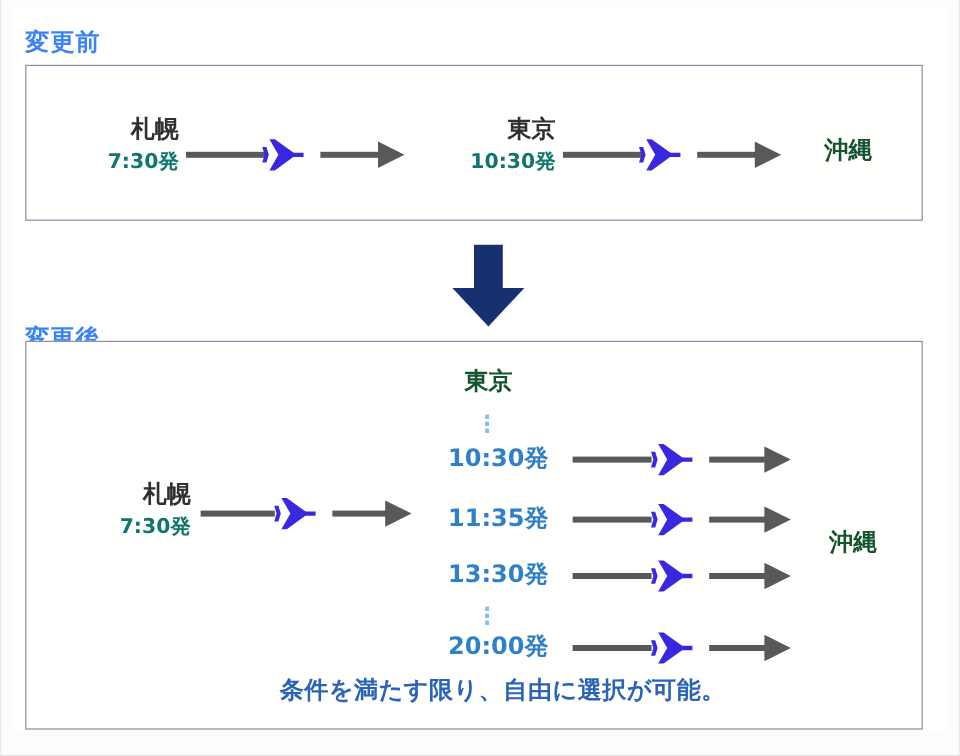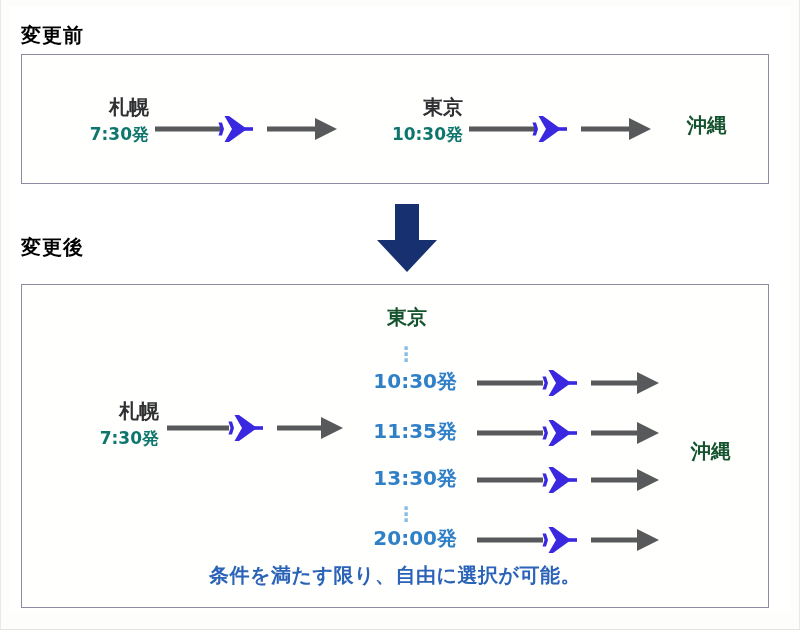--- a/index.html
+++ b/index.html
@@ -22,26 +22,26 @@
     position:absolute;
     left:8px;top:6px;right:8px;bottom:18px;
     background:#ffffff;
   }
 
   
   .sec-head{
     position:absolute;
     font-size:20px;
     font-weight:700;
-    color:#000000;
+    color:#3b82f6;
     letter-spacing:1px;
     white-space:nowrap;
   }
   #head-before{left:12px;top:16px;}
-  #head-after {left:12px;top:228px;text-align:right;}
+  #head-after {left:12px;top:262px;text-align:right;}
 
   
   .panel{
     position:absolute;
     box-sizing:border-box;
     border:1.5px solid #8d8aa6;
     background:#fffffe;
   }
   #panel-before{left:12px;top:48px;width:748px;height:130px;}
   #panel-after {left:12px;top:278px;width:748px;height:324px;}
@@ -97,20 +97,21 @@
   .dots span{display:block;}
 
   .caption{
     position:absolute;
     font-size:20px;
     font-weight:700;
     color:#2a63b8;
     text-align:center;
     letter-spacing:0.5px;
     white-space:nowrap;
+    padding-left:24px;
   }
 
   
   .seg{position:absolute;height:34px;}
   .seg svg{display:block;}
 </style>
 </head>
 <body>
 
 <div class="page">

